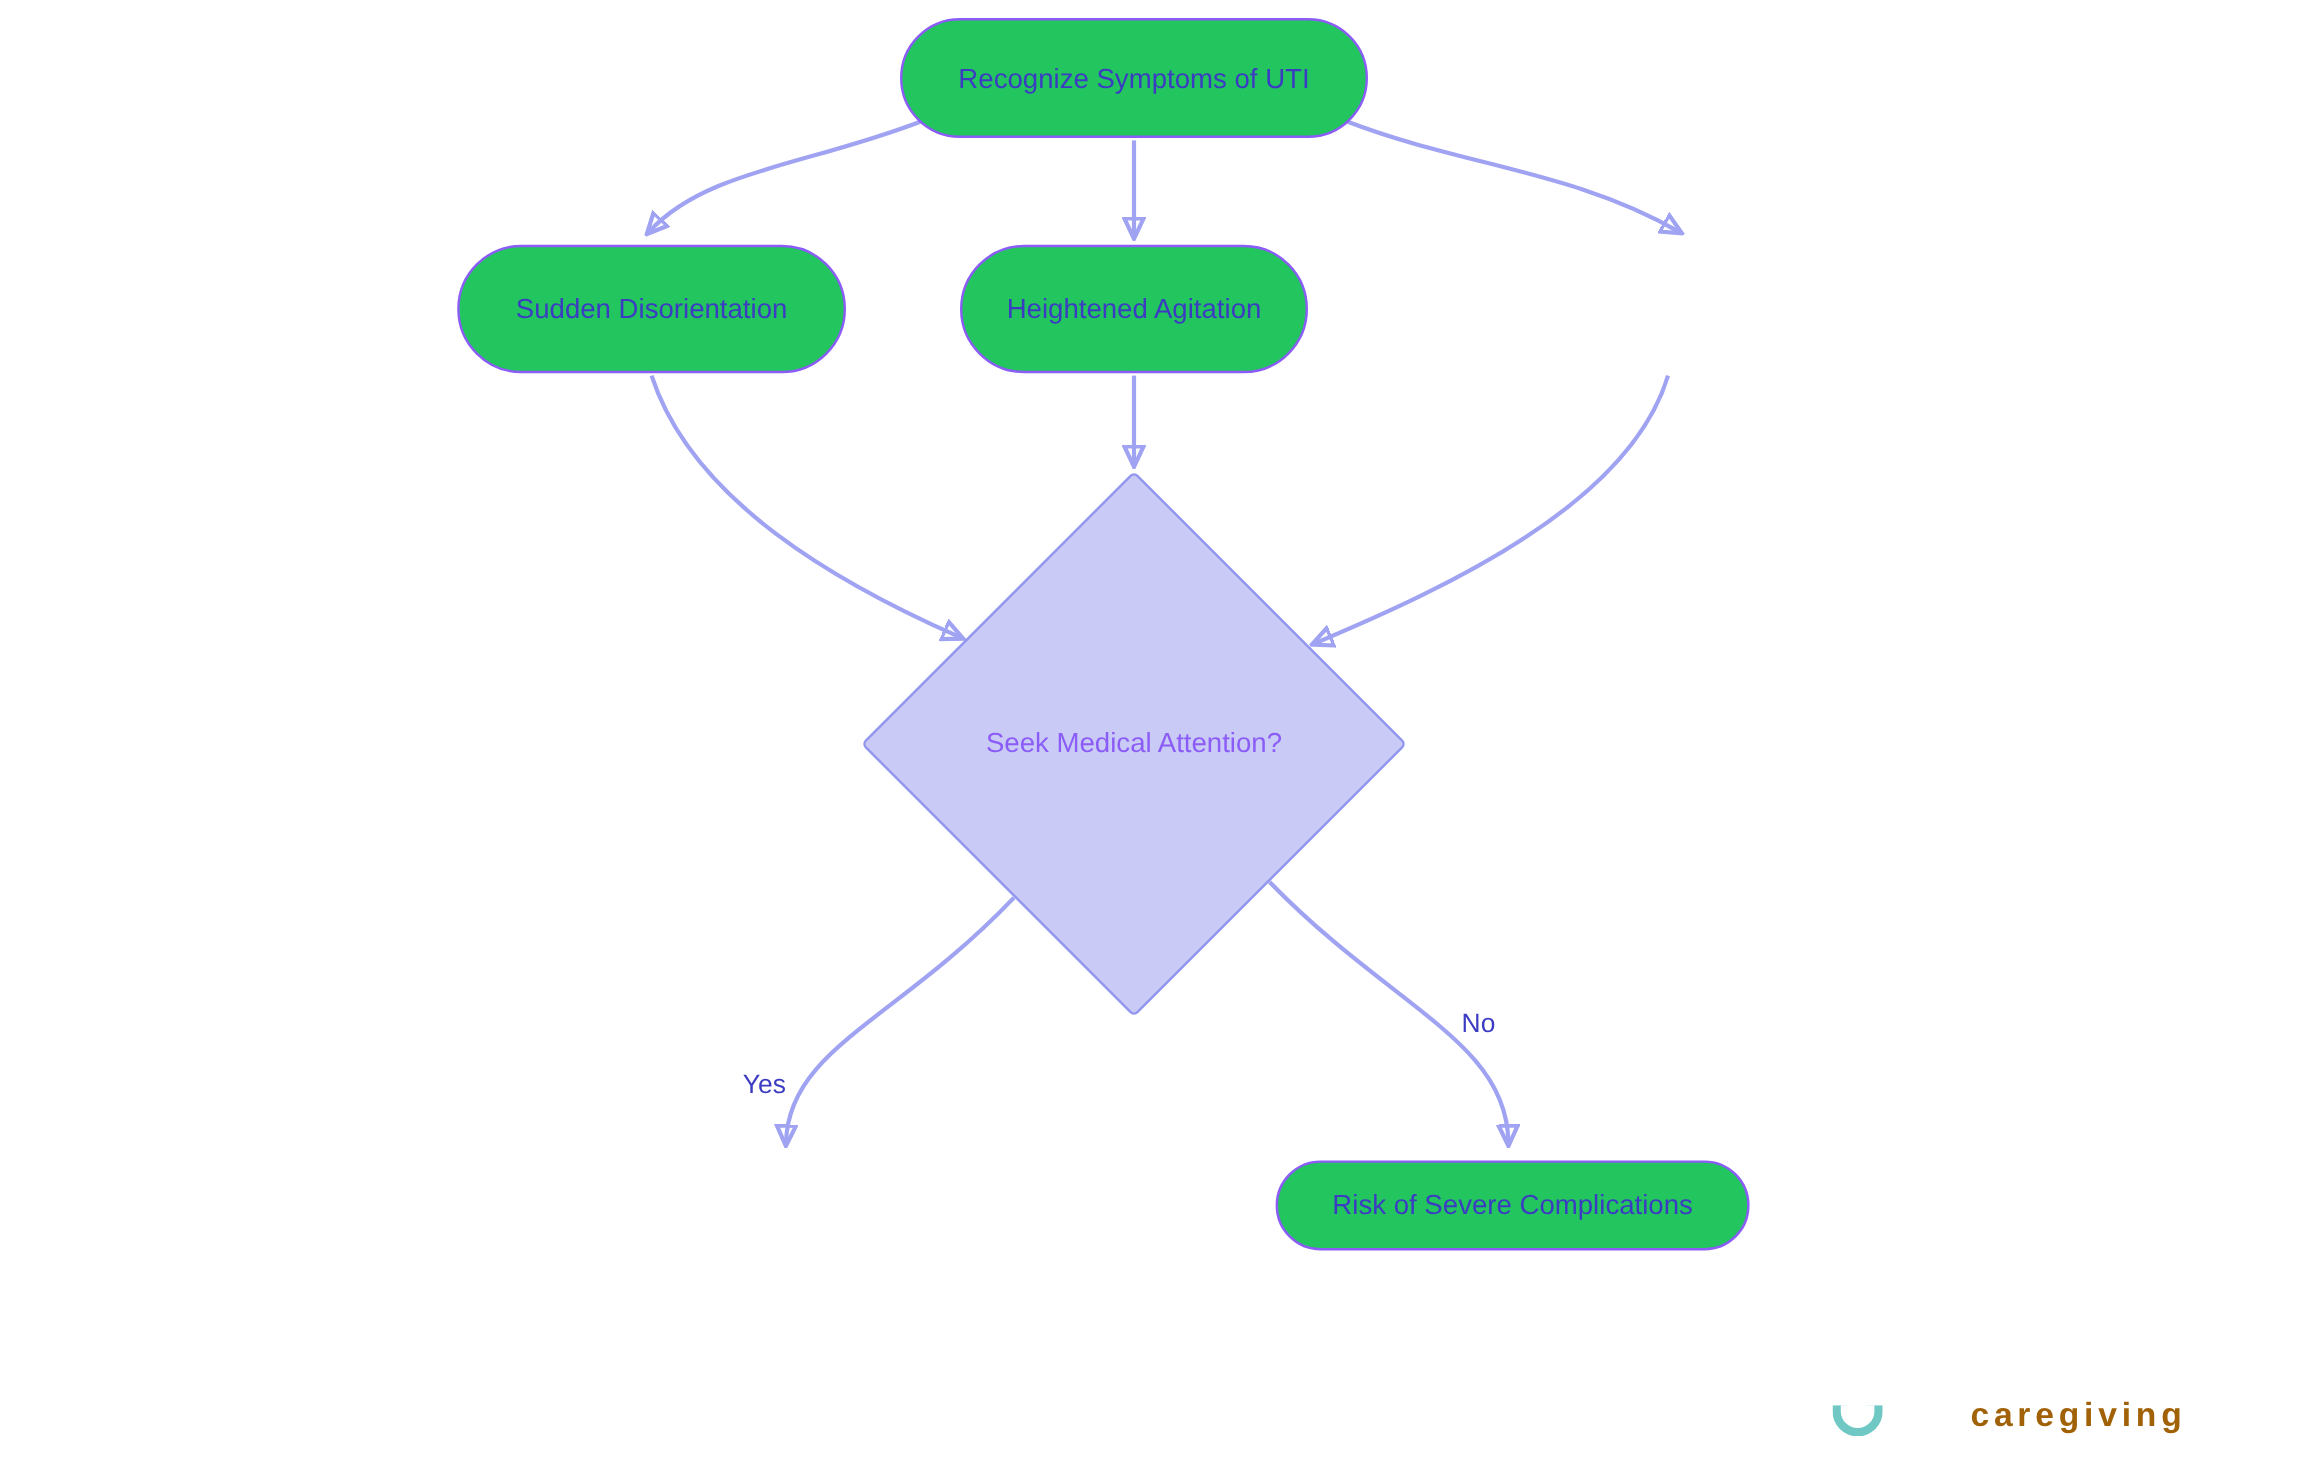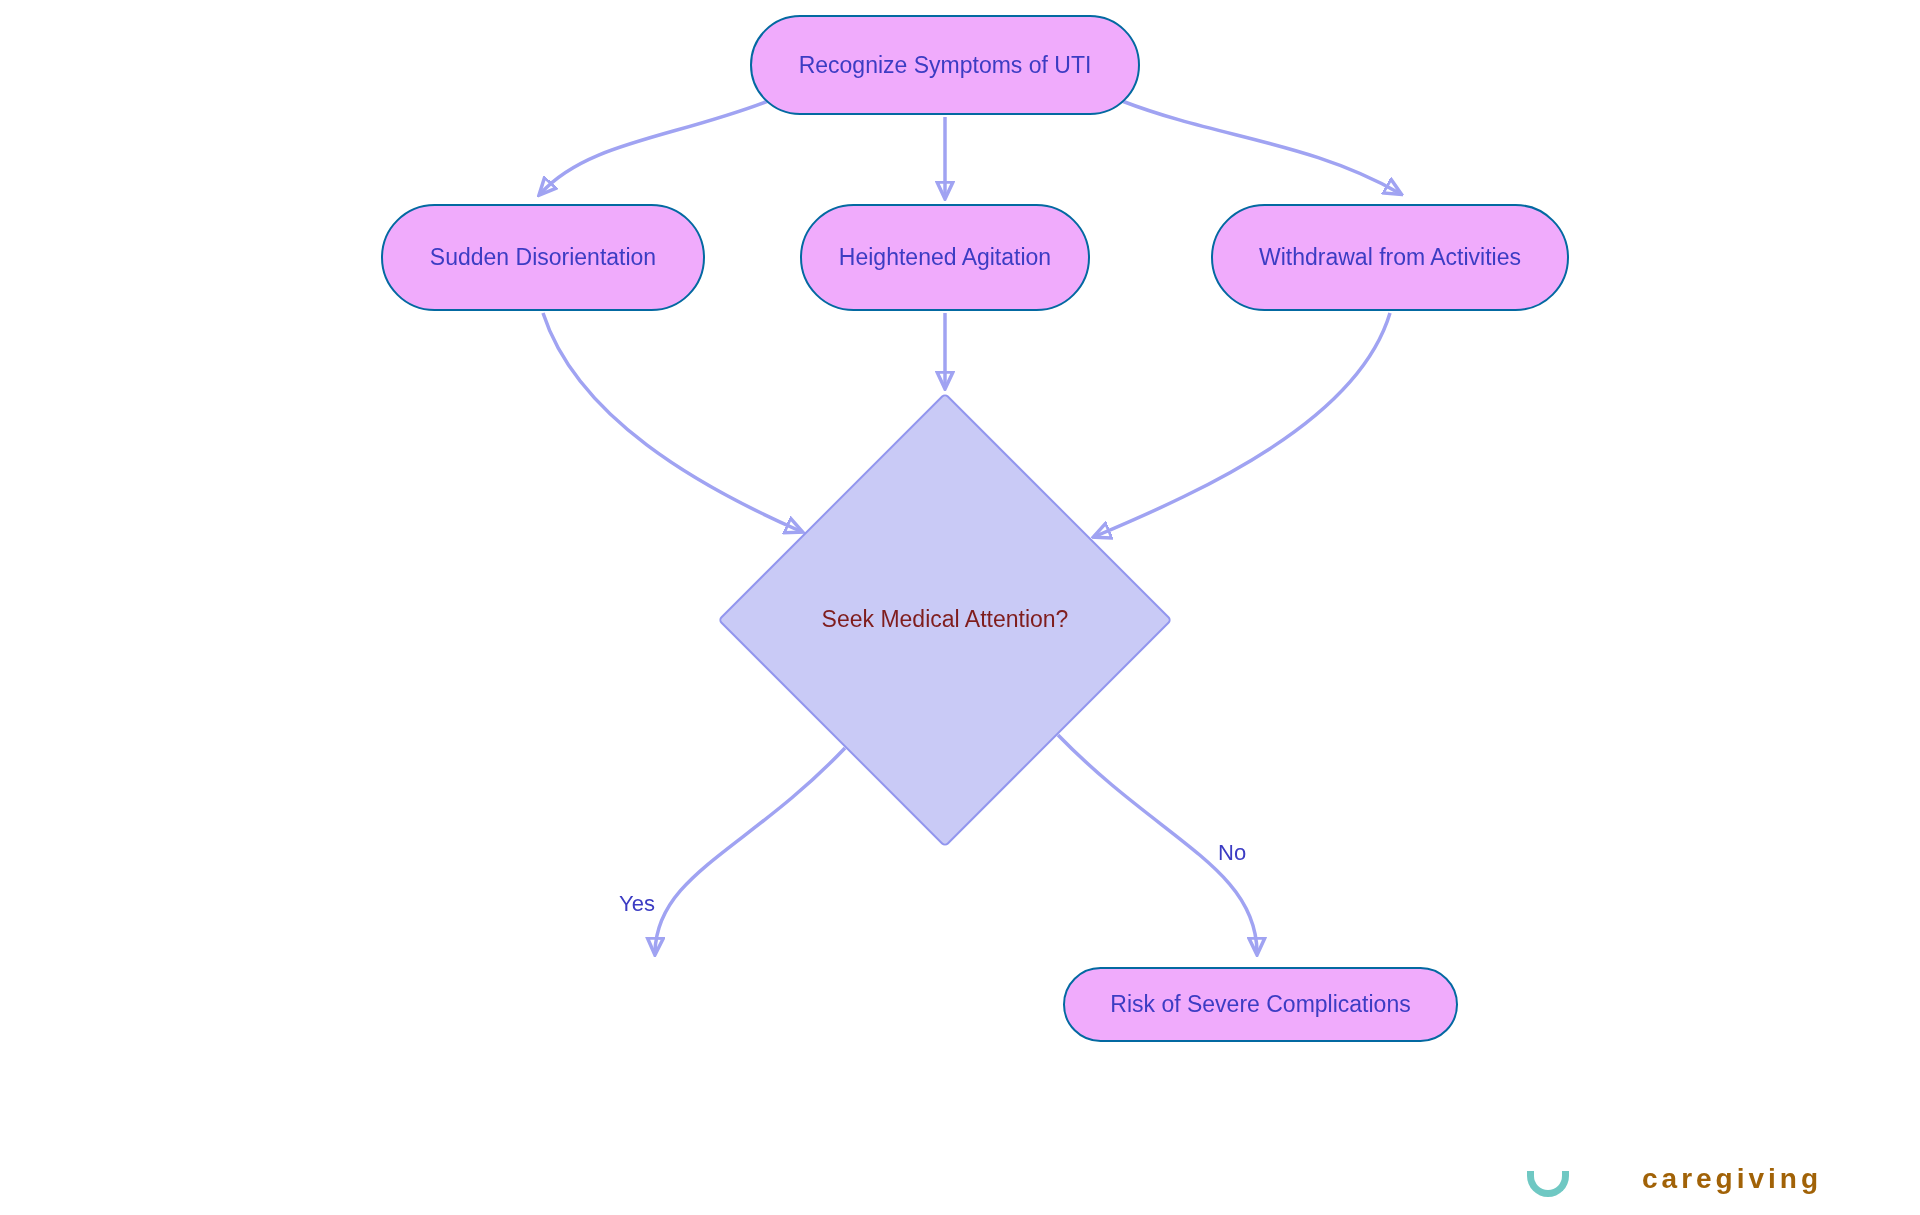--- a/index.html
+++ b/index.html
@@ -5,39 +5,39 @@
   html,body { margin:0; padding:0; background:#ffffff; }
   .canvas {
     position:relative; width:1920px; height:1215px; background:#ffffff;
     overflow:hidden; font-family:"Liberation Sans", sans-serif;
   }
   svg.edges { position:absolute; left:0; top:0; width:1920px; height:1215px; }
   svg.edges path { fill:none; stroke:#A0A3F2; stroke-width:3.5px; }
 
   .node {
     position:absolute; display:flex; align-items:center; justify-content:center;
-    background:#f0abfc; border:2px solid #0369a1; border-radius:54px;
+    background:#22c55e; border:2px solid #8b5cf6; border-radius:54px;
     color:#3C3CC3; font-size:23px; text-align:center; box-sizing:border-box;
     line-height:1.25;
   }
   #n-root { left:750px;  top:15px;  width:390px; height:100px; }
   #n-s1   { left:381px;  top:204px; width:324px; height:107px; }
   #n-s2   { left:800px;  top:204px; width:290px; height:107px; }
   #n-s3   { left:1211px; top:204px; width:358px; height:107px; }
   #n-yes  { left:353px;  top:967px; width:612px; height:99px; }
   #n-no   { left:1063px; top:967px; width:395px; height:75px; }
 
   .diamond {
     position:absolute; left:784px; top:459px; width:322px; height:322px;
     transform:rotate(45deg); background:#C9CAF6; border:2px solid #9296EE;
     border-radius:5px; box-sizing:border-box;
   }
   .diamond-label {
     position:absolute; left:745px; top:606px; width:400px; text-align:center;
-    color:#7f1d1d; font-size:23px;
+    color:#8b5cf6; font-size:23px;
   }
 
   .edge-label { position:absolute; color:#3C3CC3; font-size:22px; width:70px; text-align:left; }
   #lbl-yes { left:619px;  top:891px; }
   #lbl-no  { left:1218px; top:840px; }
 
   .logo-main {
     position:absolute; left:1445px; top:1114px; font-size:56px; font-weight:bold;
     white-space:nowrap; line-height:1.1;
   }
@@ -80,23 +80,20 @@
   </div>
 
   <div class="node" id="n-s2">
     <span>Heightened Agitation</span>
   </div>
 
   <div class="node" id="n-s1">
     <span>Sudden Disorientation</span>
   </div>
 
-  <div class="node" id="n-s3">
-    <span>Withdrawal from Activities</span>
-  </div>
 
   <div class="diamond"></div>
   <div class="diamond-label">Seek Medical Attention?</div>
 
   <div class="edge-label" id="lbl-yes">Yes</div>
   <div class="edge-label" id="lbl-no">No</div>
 
 
   <div class="node" id="n-no">
     <span>Risk of Severe Complications</span>

